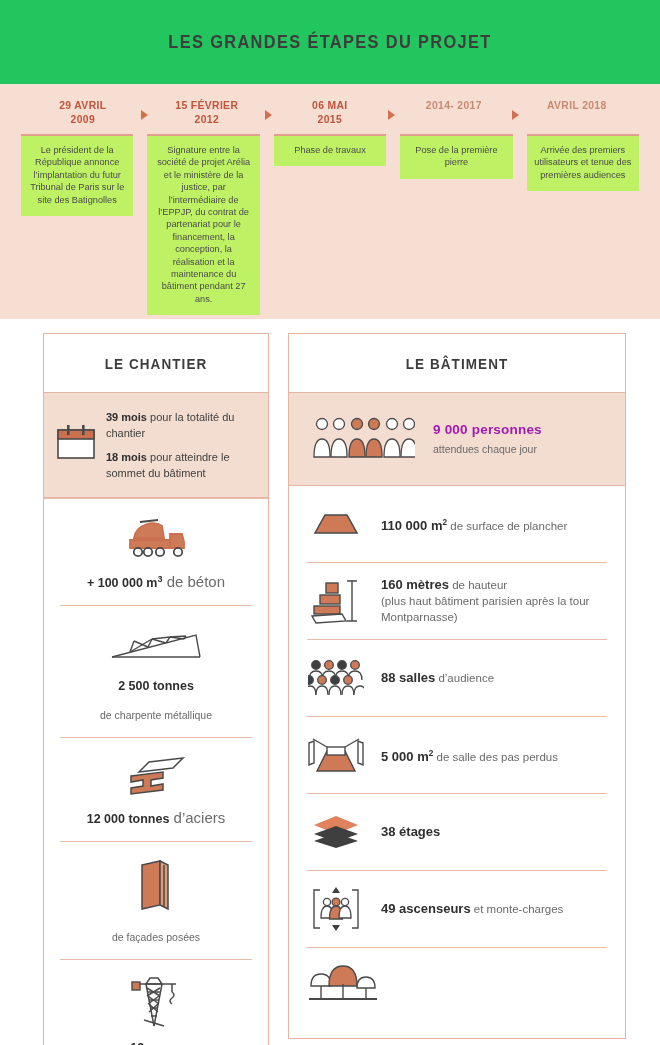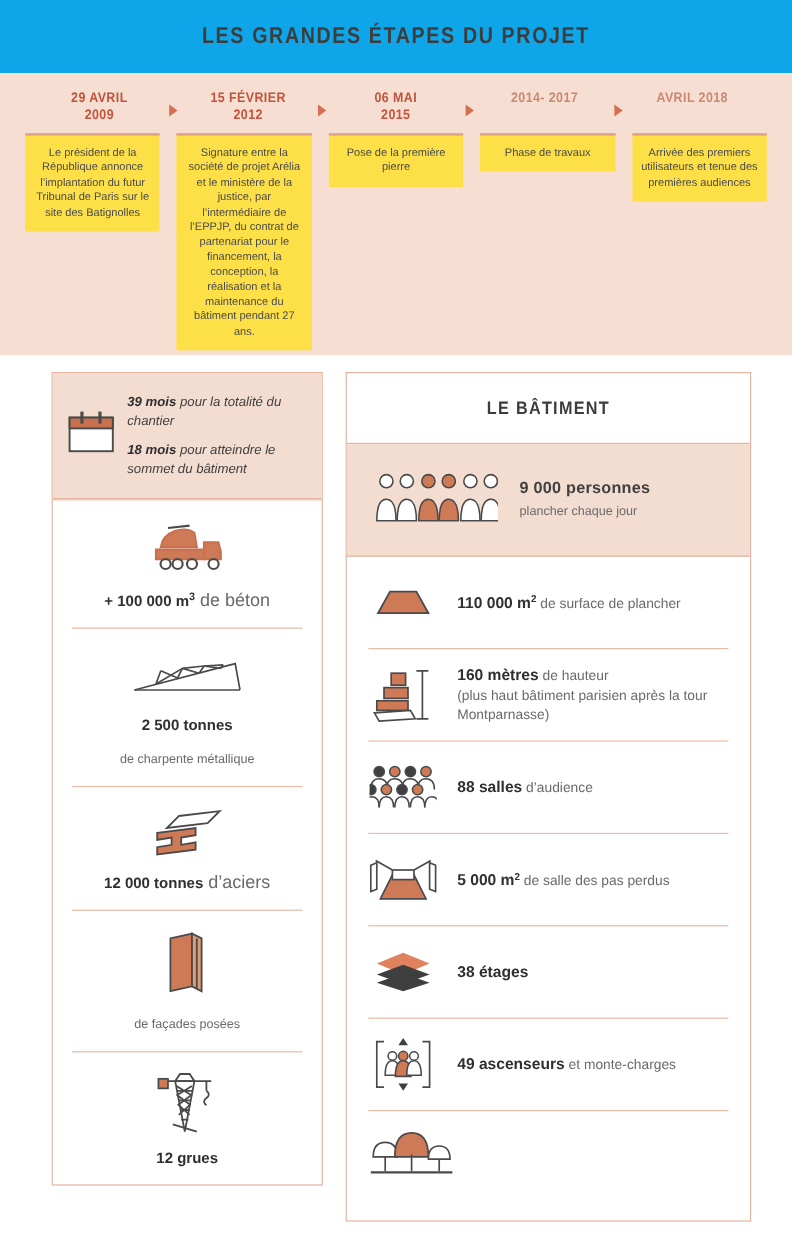--- a/index.html
+++ b/index.html
@@ -8,22 +8,22 @@
     background:#ffffff;
     font-family:"Liberation Sans", sans-serif;
     color:#3f3f3f;
     overflow:hidden;
     position:relative;
   }
   .page{width:660px;height:1045px;position:relative;}
 
   
   .header{
-    height:61px;display:flex;align-items:center;justify-content:center;
-    background:#0ea5e9;
+    height:84px;display:flex;align-items:center;justify-content:center;
+    background:#22c55e;
   }
   .header-title{
     font-size:19px;font-weight:bold;letter-spacing:1.6px;
     color:#3d3d3d;
     transform:scaleX(.86);
     transform-origin:center;
     white-space:nowrap;
   }
 
   
@@ -60,21 +60,21 @@
     border-left:7px solid #D4704F;
   }
 
   .tl-boxes{
     display:flex;align-items:flex-start;justify-content:space-between;
     padding:8px 6px 0 6px;
     position:relative;
   }
   .tl-box{
     flex:1 1 0;
-    background:#fde047;
+    background:#bef264;
     border-top:2px solid #E0A089;
     margin:0 7px;
     padding:8px 7px 10px 7px;
     font-size:9.2px;
     line-height:12.4px;
     text-align:center;
     color:#4a4a4a;
   }
 
   
@@ -108,33 +108,33 @@
   }
 
   
   .hl-block{
     background:#F3DCD0;
     border-bottom:1px solid #E3B5A2;
     display:flex;align-items:center;
     padding:14px 10px;
     gap:10px;
   }
-  .hl-left{padding:16px 21px 16px 12px;font-style:italic;}
+  .hl-left{padding:16px 21px 16px 12px;}
   .hl-text{font-size:11px;line-height:16px;color:#3f3f3f;}
   .hl-text b{font-weight:bold;color:#2f2f2f;}
   .hl-text .ln{display:block;}
   .hl-text .ln + .ln{margin-top:8px;}
 
   .hl-center{
     justify-content:flex-start;
     padding:22px 10px 22px 22px;
     gap:18px;
   }
   .hl-center .hl-text{text-align:left;}
-  .hl-big{font-size:13.5px;font-weight:bold;color:#404040;display:block;letter-spacing:.2px;}
+  .hl-big{font-size:13.5px;font-weight:bold;color:#a21caf;display:block;letter-spacing:.2px;}
   .hl-sub{font-size:10.5px;color:#6a6a6a;display:block;margin-top:3px;}
 
   
   .item-v{
     padding:14px 16px 14px 16px;
     text-align:center;
     border-top:1px solid #E7BCA9;
   }
   .item-v:first-of-type{border-top:none;}
   .item-v .icon{height:50px;display:flex;align-items:center;justify-content:center;margin-bottom:8px;}
@@ -217,31 +217,34 @@
 
       <div class="tl-date-cell faded">
         <div>AVRIL 2018</div>
         <div></div>
       </div>
     </div>
 
     <div class="tl-boxes">
       <div class="tl-box">Le président de la République annonce l’implantation du futur Tribunal de Paris sur le site des Batignolles</div>
       <div class="tl-box">Signature entre la société de projet Arélia et le ministère de la justice, par l’intermédiaire de l’EPPJP, du contrat de partenariat pour le financement, la conception, la réalisation et la maintenance du bâtiment pendant 27 ans.</div>
+      <div class="tl-box">Phase de travaux</div>
       <div class="tl-box">Pose de la première pierre</div>
-      <div class="tl-box">Phase de travaux</div>
       <div class="tl-box">Arrivée des premiers utilisateurs et tenue des premières audiences</div>
     </div>
   </div>
 
   <div class="below-timeline"></div>
 
   <div class="columns">
 
     <div class="col col-left">
+      <div class="col-title-wrap">
+        <div class="col-title" style="border:none;height:auto;">LE CHANTIER</div>
+      </div>
 
       <div class="hl-block hl-left">
         <div>
           <svg width="40" height="38" viewBox="0 0 40 38">
             <rect x="2" y="6" width="36" height="28" fill="#fff" stroke="#4a4a4a" stroke-width="1.6"></rect>
             <rect x="2" y="6" width="36" height="9" fill="#C9714F" stroke="#4a4a4a" stroke-width="1.6"></rect>
             <rect x="11" y="1" width="2.6" height="10" fill="#4a4a4a"></rect>
             <rect x="26" y="1" width="2.6" height="10" fill="#4a4a4a"></rect>
           </svg>
         </div>
@@ -378,21 +381,21 @@
               <path d="M55 42 q0 -18 8 -18 q8 0 8 18 Z" fill="#CF7A57"></path>
               <circle cx="81" cy="9" r="5.5" fill="#fff"></circle>
               <path d="M73 42 q0 -18 8 -18 q8 0 8 18 Z" fill="#fff"></path>
               <circle cx="98" cy="9" r="5.5" fill="#fff"></circle>
               <path d="M90 42 q0 -18 8 -18 q8 0 8 18 Z" fill="#fff"></path>
             </g>
           </svg>
         </div>
         <div class="hl-text">
           <span class="hl-big">9 000 personnes</span>
-          <span class="hl-sub">plancher chaque jour</span>
+          <span class="hl-sub">attendues chaque jour</span>
         </div>
       </div>
 
       <div class="item-h">
         <div class="icon">
           <svg width="54" height="26" viewBox="0 0 54 26">
             <path d="M6 22 L16 4 L38 4 L48 22 Z" fill="#CF7A57" stroke="#4a4a4a" stroke-width="1.5"></path>
           </svg>
         </div>
         <div class="txt">

